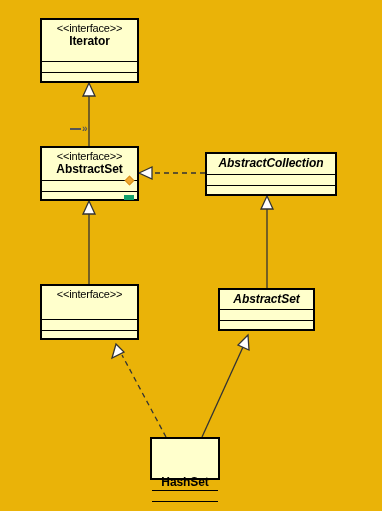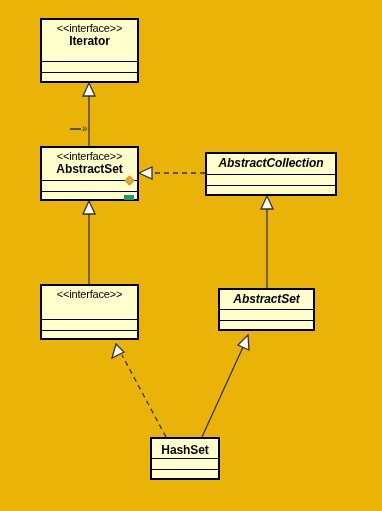--- a/index.html
+++ b/index.html
@@ -194,21 +194,21 @@
 
   <div class="uml-class" style="left:218px; top:288px; width:97px; height:43px;">
     <div class="compartment-name" style="height:19px; padding-top:3px;">
       <span class="class-title abstract">AbstractSet</span>
     </div>
     <div class="compartment-attrs"></div>
     <div class="compartment-ops"></div>
   </div>
 
   <div class="uml-class" style="left:150px; top:437px; width:70px; height:43px;">
-    <div class="compartment-name" style="height:19px; padding-top:5px;">
+    <div class="compartment-name" style="height:19px; padding-top:5px;margin-top:32px;">
       <span class="class-title">HashSet</span>
     </div>
     <div class="compartment-attrs"></div>
     <div class="compartment-ops"></div>
   </div>
 
   <div class="sel-marker" style="left:70px; top:124px;">
     <span class="bar"></span>
     <span class="chev">»</span>
   </div>

